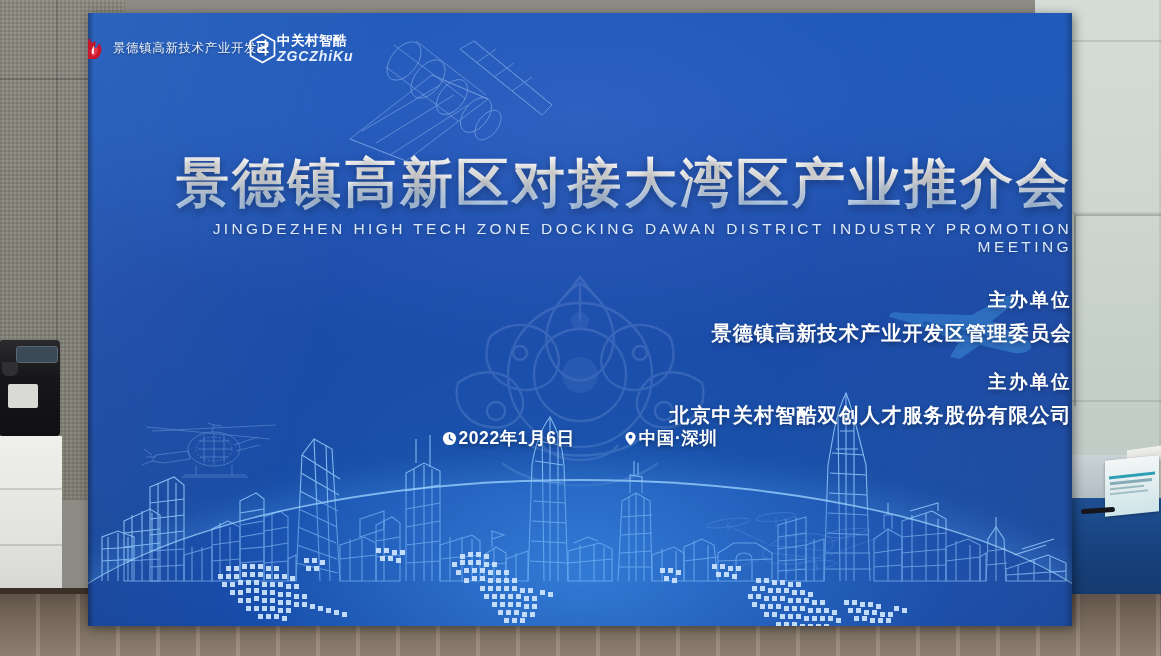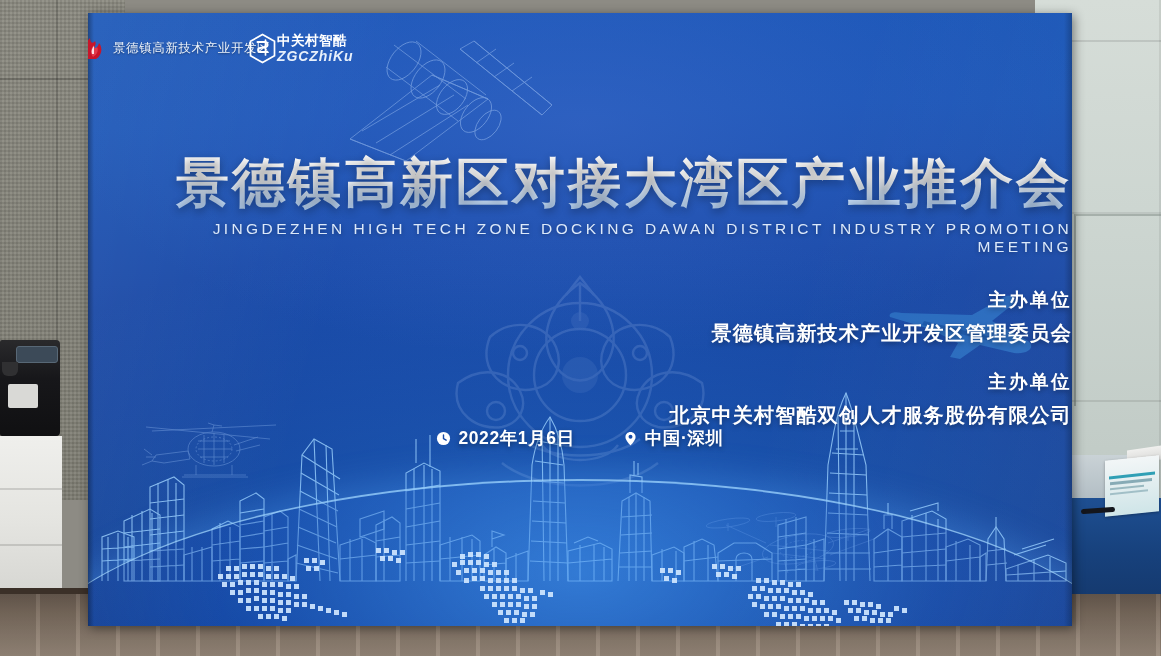--- a/index.html
+++ b/index.html
@@ -155,21 +155,21 @@
     margin-top:8px;font-size:20px;font-weight:bold;color:#ffffff;letter-spacing:1.2px;
     text-shadow:0 2px 5px rgba(0,0,0,.35);
   }
   .org-gap{height:22px;}
 
   
   .meta{
     position:absolute;left:0;top:413px;width:100%;
     display:flex;justify-content:center;align-items:center;gap:48px;
   }
-  .meta-item{display:flex;align-items:center;gap:7px;}
+  .meta-item{display:flex;align-items:center;gap:1px;}
   .meta-icon{width:15px;height:15px;flex:none;}
   .meta-text{
     font-size:17.5px;font-weight:bold;color:#ffffff;letter-spacing:.6px;
     text-shadow:0 2px 5px rgba(0,0,0,.4);white-space:nowrap;
   }
 </style>
 </head>
 <body>
 
 <div id="stage">

